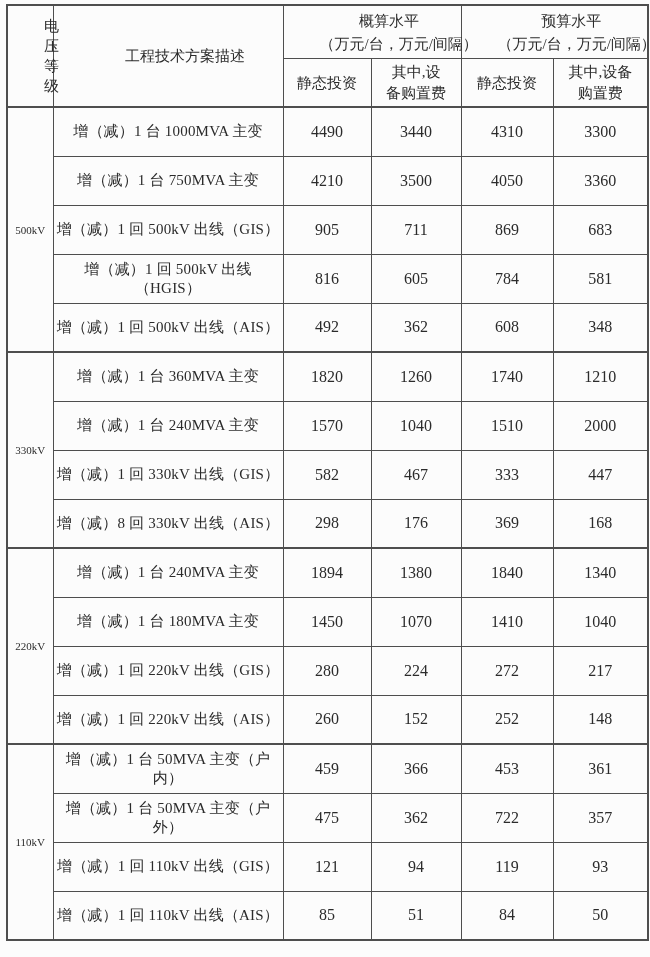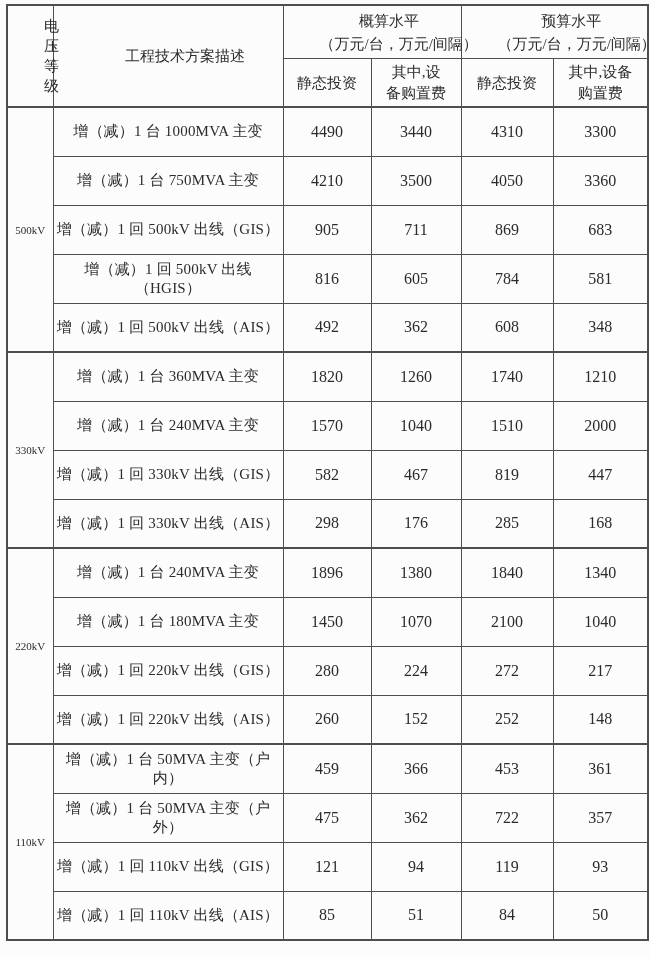--- a/index.html
+++ b/index.html
@@ -120,43 +120,43 @@
           <td class="desc">增（减）1 台 240MVA 主变</td>
           <td class="num">1570</td>
           <td class="num">1040</td>
           <td class="num">1510</td>
           <td class="num">2000</td>
         </tr>
         <tr>
           <td class="desc">增（减）1 回 330kV 出线（GIS）</td>
           <td class="num">582</td>
           <td class="num">467</td>
-          <td class="num">819</td>
+          <td class="num">333</td>
           <td class="num">447</td>
         </tr>
         <tr>
-          <td class="desc">增（减）1 回 330kV 出线（AIS）</td>
+          <td class="desc">增（减）8 回 330kV 出线（AIS）</td>
           <td class="num">298</td>
           <td class="num">176</td>
-          <td class="num">285</td>
+          <td class="num">369</td>
           <td class="num">168</td>
         </tr>
         <tr class="group-start">
           <td rowspan="4" class="voltage">220kV</td>
           <td class="desc">增（减）1 台 240MVA 主变</td>
-          <td class="num">1896</td>
+          <td class="num">1894</td>
           <td class="num">1380</td>
           <td class="num">1840</td>
           <td class="num">1340</td>
         </tr>
         <tr>
           <td class="desc">增（减）1 台 180MVA 主变</td>
           <td class="num">1450</td>
           <td class="num">1070</td>
-          <td class="num">2100</td>
+          <td class="num">1410</td>
           <td class="num">1040</td>
         </tr>
         <tr>
           <td class="desc">增（减）1 回 220kV 出线（GIS）</td>
           <td class="num">280</td>
           <td class="num">224</td>
           <td class="num">272</td>
           <td class="num">217</td>
         </tr>
         <tr>

